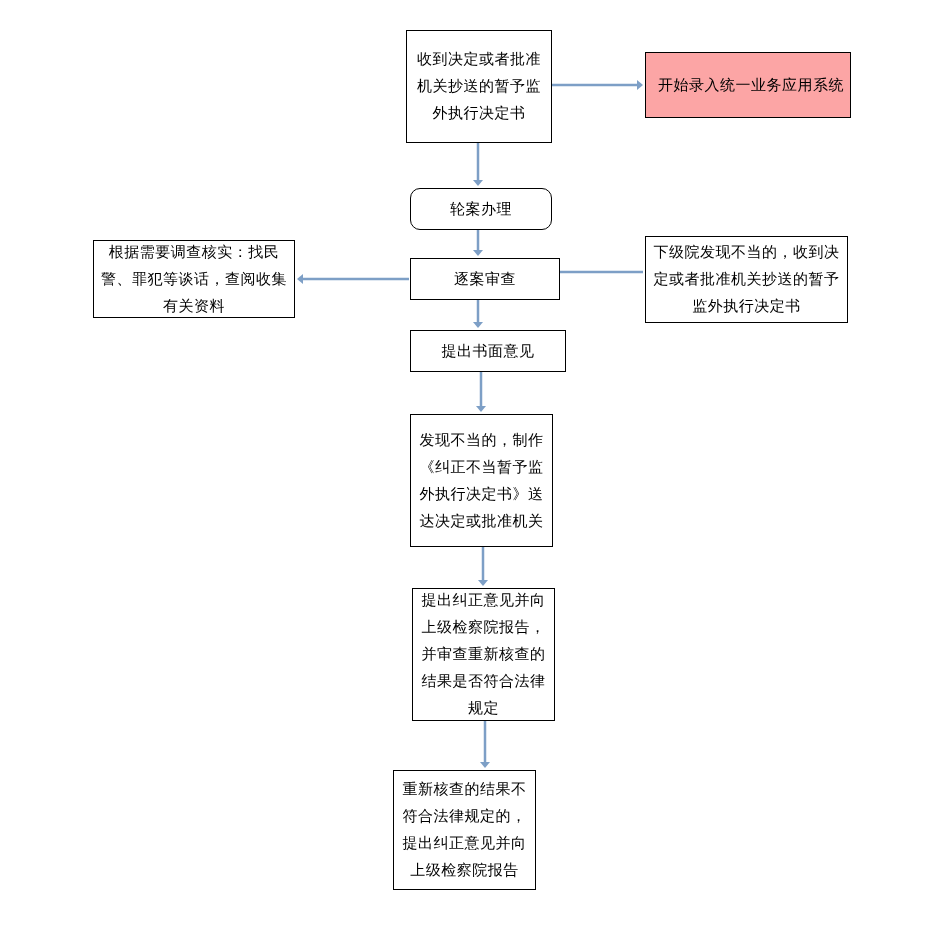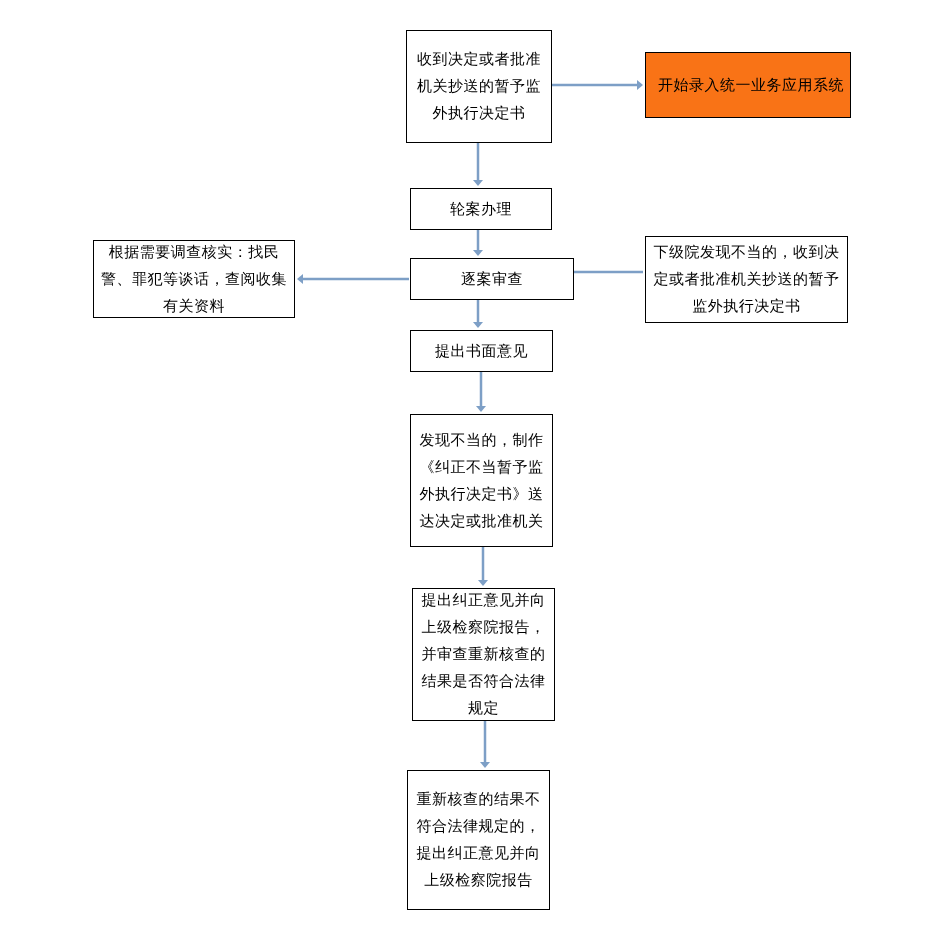--- a/index.html
+++ b/index.html
@@ -99,23 +99,23 @@
       </div>
       <div class="conn" style="left: 471px; top: 707px; width: 28px; height: 75px;">
         <svg width="28" height="75">
           <line x1="14" y1="14" x2="14" y2="55" stroke="#7d9fc6" stroke-width="2.5"></line>
           <polygon points="9,55 19,55 14,61" fill="#7d9fc6"></polygon>
         </svg>
       </div>
     </div>
   <div id="node-layer">
       <div class="node" style="left: 406px; top: 30px; width: 146px; height: 113px; font-size: 15px; line-height: 27px; border-color: rgb(0, 0, 0); background: rgb(255, 255, 255); color: rgb(0, 0, 0); text-align: center;"><span>收到决定或者批准机关抄送的暂予监外执行决定书</span></div>
-      <div class="node left-align" style="left: 645px; top: 52px; width: 206px; height: 66px; font-size: 15px; line-height: 28px; border-color: rgb(0, 0, 0); background: #f97316; color: rgb(0, 0, 0);"><span>开始录入统一业务应用系统</span></div>
-      <div class="node" style="left: 410px; top: 188px; width: 142px; height: 42px; font-size: 15px; line-height: 26px; border-color: rgb(0, 0, 0); background: rgb(255, 255, 255); color: rgb(0, 0, 0);"><span>轮案办理</span></div>
-      <div class="node" style="left: 410px; top: 258px; width: 164px; height: 42px; font-size: 15px; line-height: 26px; border-color: rgb(0, 0, 0); background: rgb(255, 255, 255); color: rgb(0, 0, 0);"><span>逐案审查</span></div>
+      <div class="node left-align" style="left: 645px; top: 52px; width: 206px; height: 66px; font-size: 15px; line-height: 28px; border-color: rgb(0, 0, 0); background: #fca5a5; color: rgb(0, 0, 0);"><span>开始录入统一业务应用系统</span></div>
+      <div class="node" style="left: 410px; top: 188px; width: 142px; height: 42px; font-size: 15px; line-height: 26px; border-color: rgb(0, 0, 0); background: rgb(255, 255, 255); color: rgb(0, 0, 0); border-radius: 10px;"><span>轮案办理</span></div>
+      <div class="node" style="left: 410px; top: 258px; width: 150px; height: 42px; font-size: 15px; line-height: 26px; border-color: rgb(0, 0, 0); background: rgb(255, 255, 255); color: rgb(0, 0, 0);"><span>逐案审查</span></div>
       <div class="node" style="left: 93px; top: 240px; width: 202px; height: 78px; font-size: 15px; line-height: 27px; border-color: rgb(0, 0, 0); background: rgb(255, 255, 255); color: rgb(0, 0, 0);"><span>根据需要调查核实：找民警、罪犯等谈话，查阅收集有关资料</span></div>
       <div class="node" style="left: 645px; top: 236px; width: 203px; height: 87px; font-size: 15px; line-height: 27px; border-color: rgb(0, 0, 0); background: rgb(255, 255, 255); color: rgb(0, 0, 0);"><span>下级院发现不当的，收到决定或者批准机关抄送的暂予监外执行决定书</span></div>
-      <div class="node" style="left: 410px; top: 330px; width: 143px; height: 42px; font-size: 15px; line-height: 26px; border-color: rgb(0, 0, 0); background: rgb(255, 255, 255); color: rgb(0, 0, 0); text-align: right;"><span>提出书面意见</span></div>
+      <div class="node" style="left: 410px; top: 330px; width: 156px; height: 42px; font-size: 15px; line-height: 26px; border-color: rgb(0, 0, 0); background: rgb(255, 255, 255); color: rgb(0, 0, 0); text-align: right;"><span>提出书面意见</span></div>
       <div class="node" style="left: 410px; top: 414px; width: 143px; height: 133px; font-size: 15px; line-height: 27px; border-color: rgb(0, 0, 0); background: rgb(255, 255, 255); color: rgb(0, 0, 0); justify-content: center;"><span>发现不当的，制作《纠正不当暂予监外执行决定书》送达决定或批准机关</span></div>
       <div class="node" style="left: 412px; top: 588px; width: 143px; height: 133px; font-size: 15px; line-height: 27px; border-color: rgb(0, 0, 0); background: rgb(255, 255, 255); color: rgb(0, 0, 0);"><span>提出纠正意见并向上级检察院报告，并审查重新核查的结果是否符合法律规定</span></div>
-      <div class="node" style="left: 407px; top: 770px; width: 143px; height: 140px; font-size: 15px; line-height: 27px; border-color: rgb(0, 0, 0); background: rgb(255, 255, 255); color: rgb(0, 0, 0);"><span>重新核查的结果不符合法律规定的，提出纠正意见并向上级检察院报告</span></div>
+      <div class="node" style="left: 393px; top: 770px; width: 143px; height: 120px; font-size: 15px; line-height: 27px; border-color: rgb(0, 0, 0); background: rgb(255, 255, 255); color: rgb(0, 0, 0);"><span>重新核查的结果不符合法律规定的，提出纠正意见并向上级检察院报告</span></div>
     </div>
 </div>
 
 </body></html>

